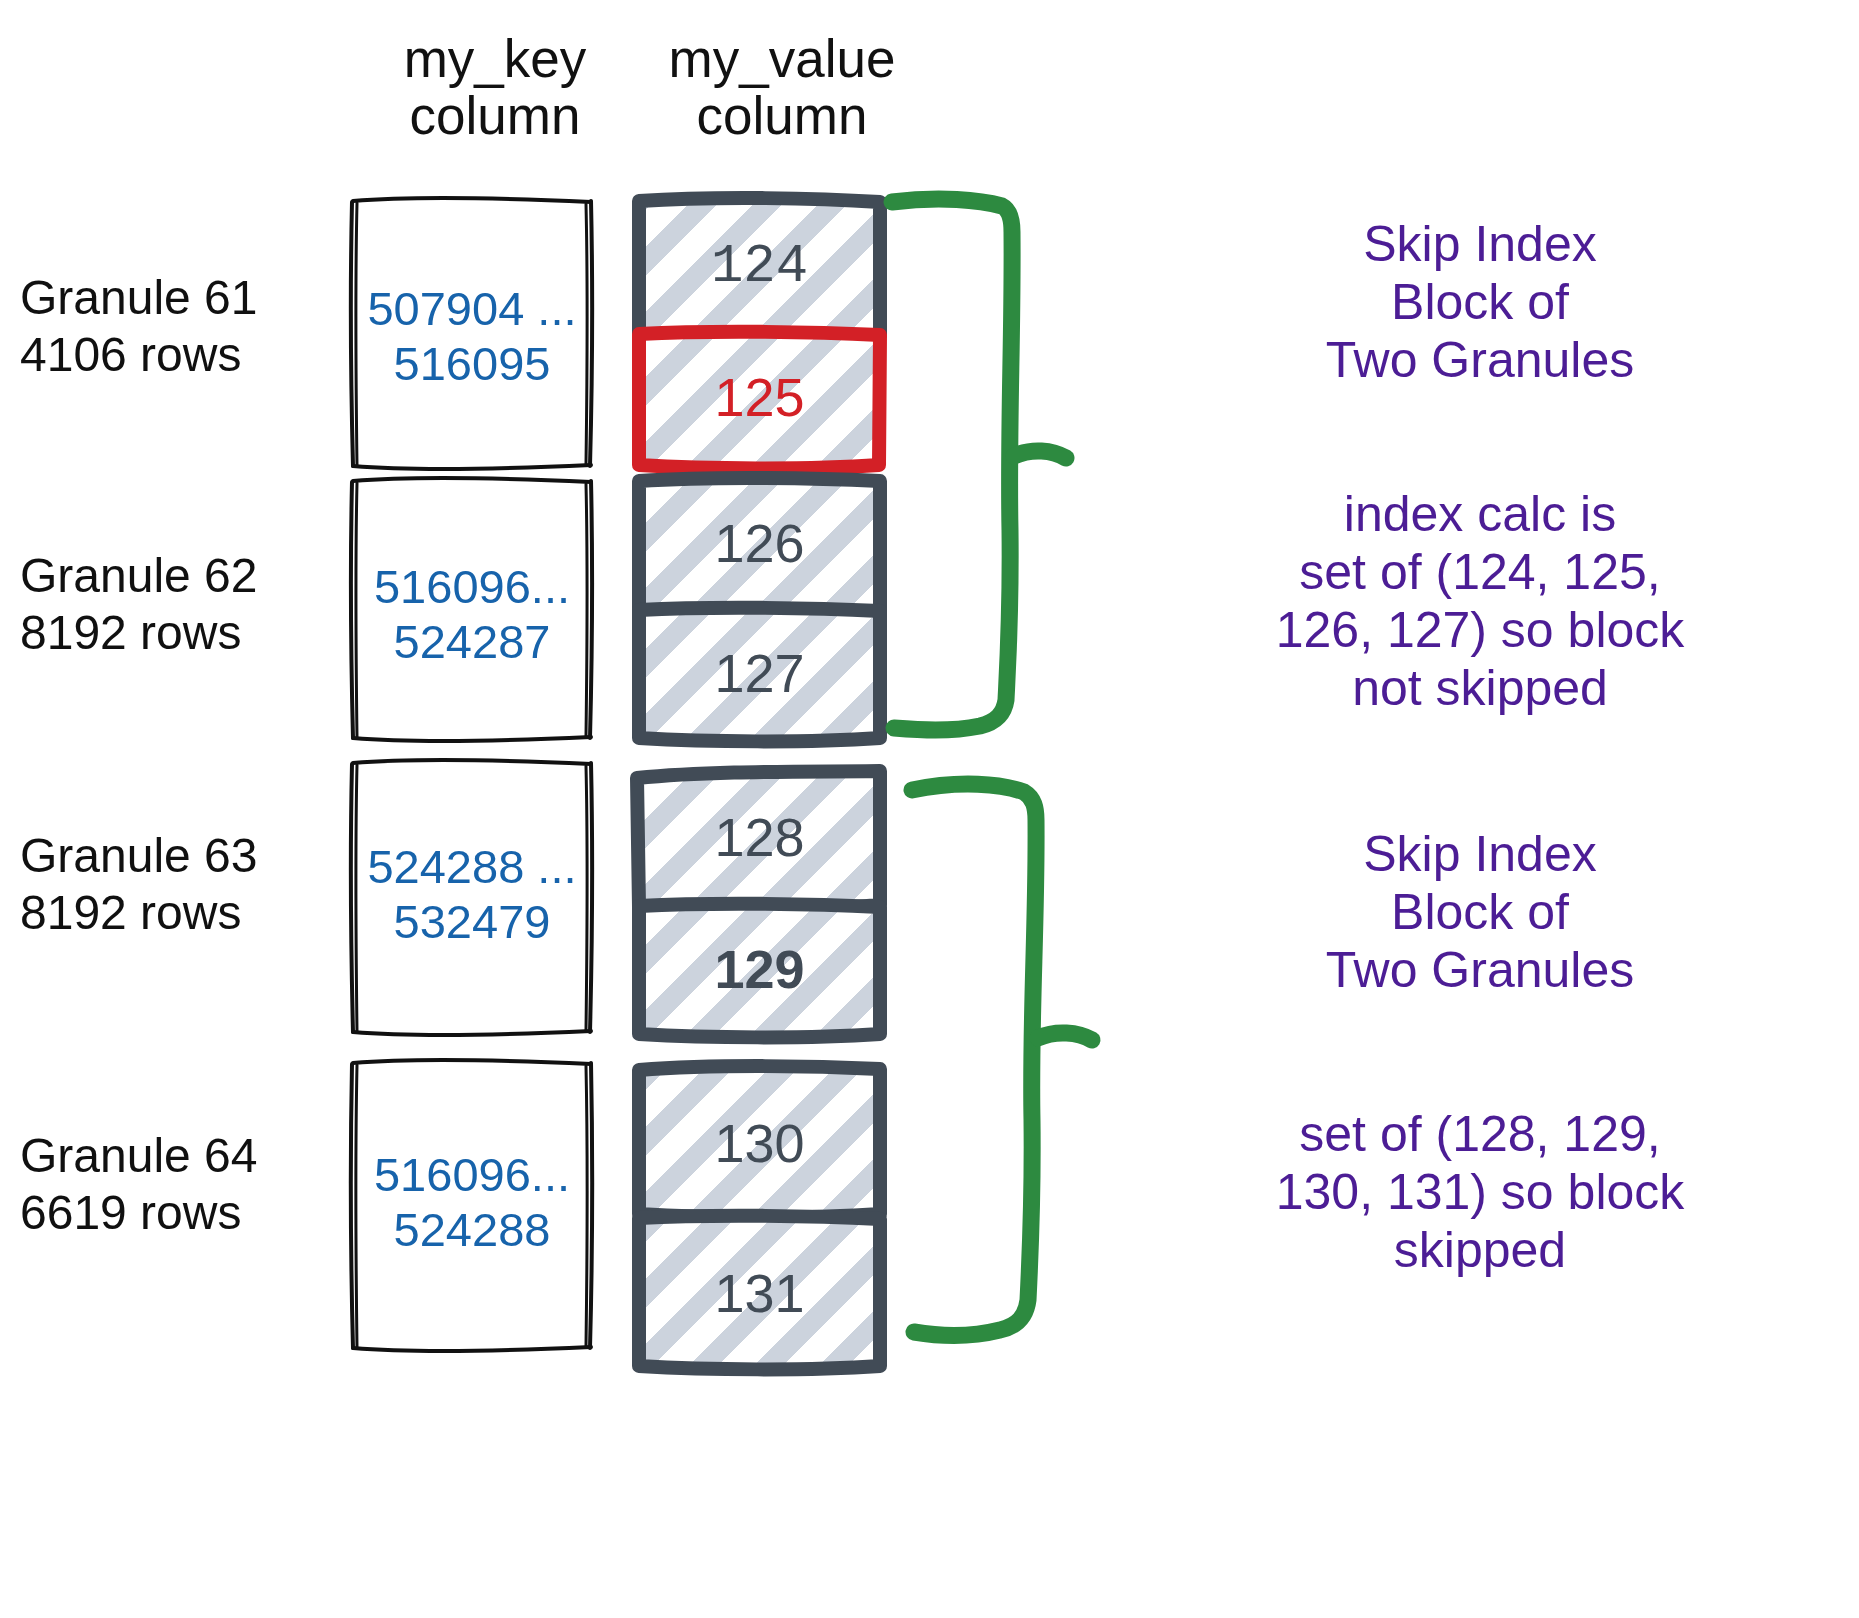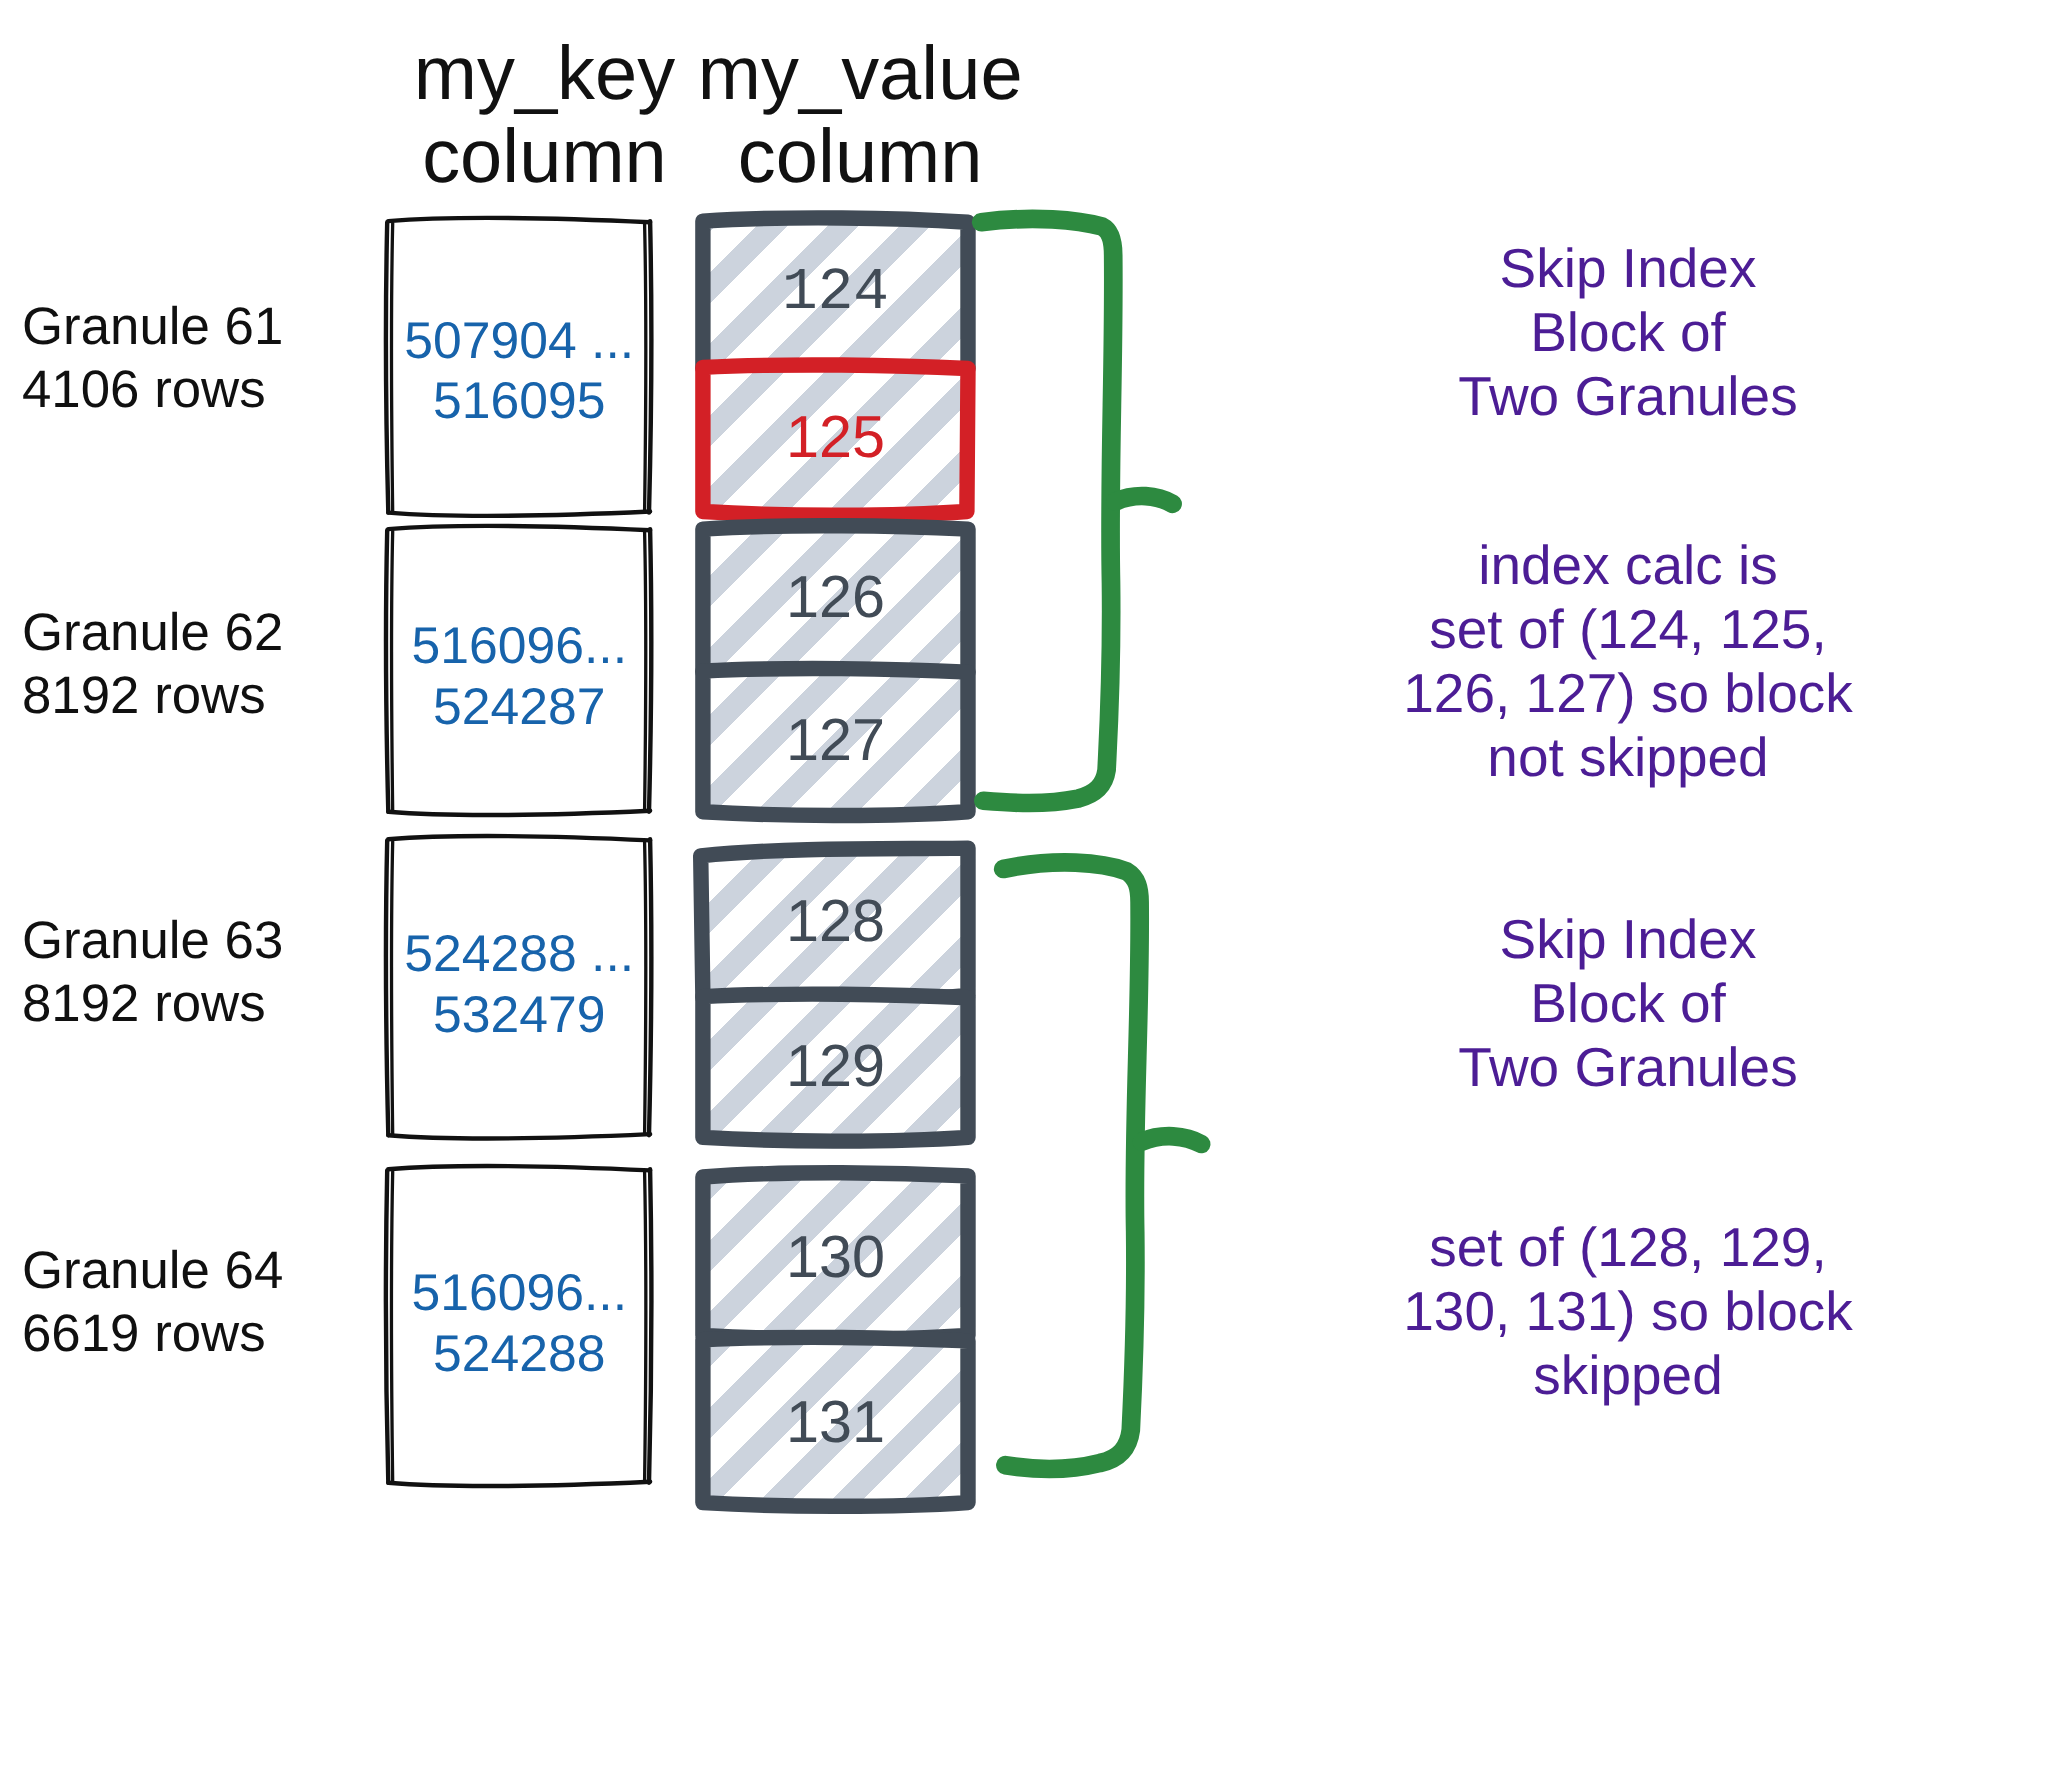--- a/index.html
+++ b/index.html
@@ -16,21 +16,21 @@
     width: 1859px;
     height: 1618px;
     background: #ffffff;
     overflow: hidden;
   }
 
   
   .col-header {
     position: absolute;
     text-align: center;
-    font-size: 69px;
+    font-size: 53px;
     line-height: 1.08;
     color: #111111;
     white-space: pre-line;
   }
   #hdr-key   { left: 345px; top: 30px; width: 300px; }
   #hdr-value { left: 632px; top: 30px; width: 300px; }
 
   
   .granule-label {
     position: absolute;
@@ -182,21 +182,21 @@
 532479</div>
   </div>
 
   <div class="val-box" style="top: 772px; height: 136px;">
     <svg class="sketch" viewBox="0 0 265 156" preserveAspectRatio="none">
       <path d="M10,16 C90,8 190,10 253,9 L253,143 C180,150 80,149 12,145 Z" stroke="#414b56" stroke-width="14" fill="none" stroke-linejoin="round" stroke-linecap="round"></path>
     </svg>
     <div class="val-text" style="top: 34px;">128</div>
   </div>
 
-  <div class="val-box" style="top: 906px; height: 128px;">
+  <div class="val-box" style="top: 906px; height: 128px; font-weight: bold;">
     <svg class="sketch" viewBox="0 0 265 148" preserveAspectRatio="none">
       <path d="M12,10 C90,6 190,8 253,11 L253,138 C180,143 80,142 12,138 Z" stroke="#414b56" stroke-width="14" fill="none" stroke-linejoin="round" stroke-linecap="round"></path>
     </svg>
     <div class="val-text" style="top: 32px;">129</div>
   </div>
 
   <div class="granule-label" style="top: 1128px;">Granule 64
 6619 rows</div>
 
   <div class="key-box" style="top: 1060px; height: 288px;">

